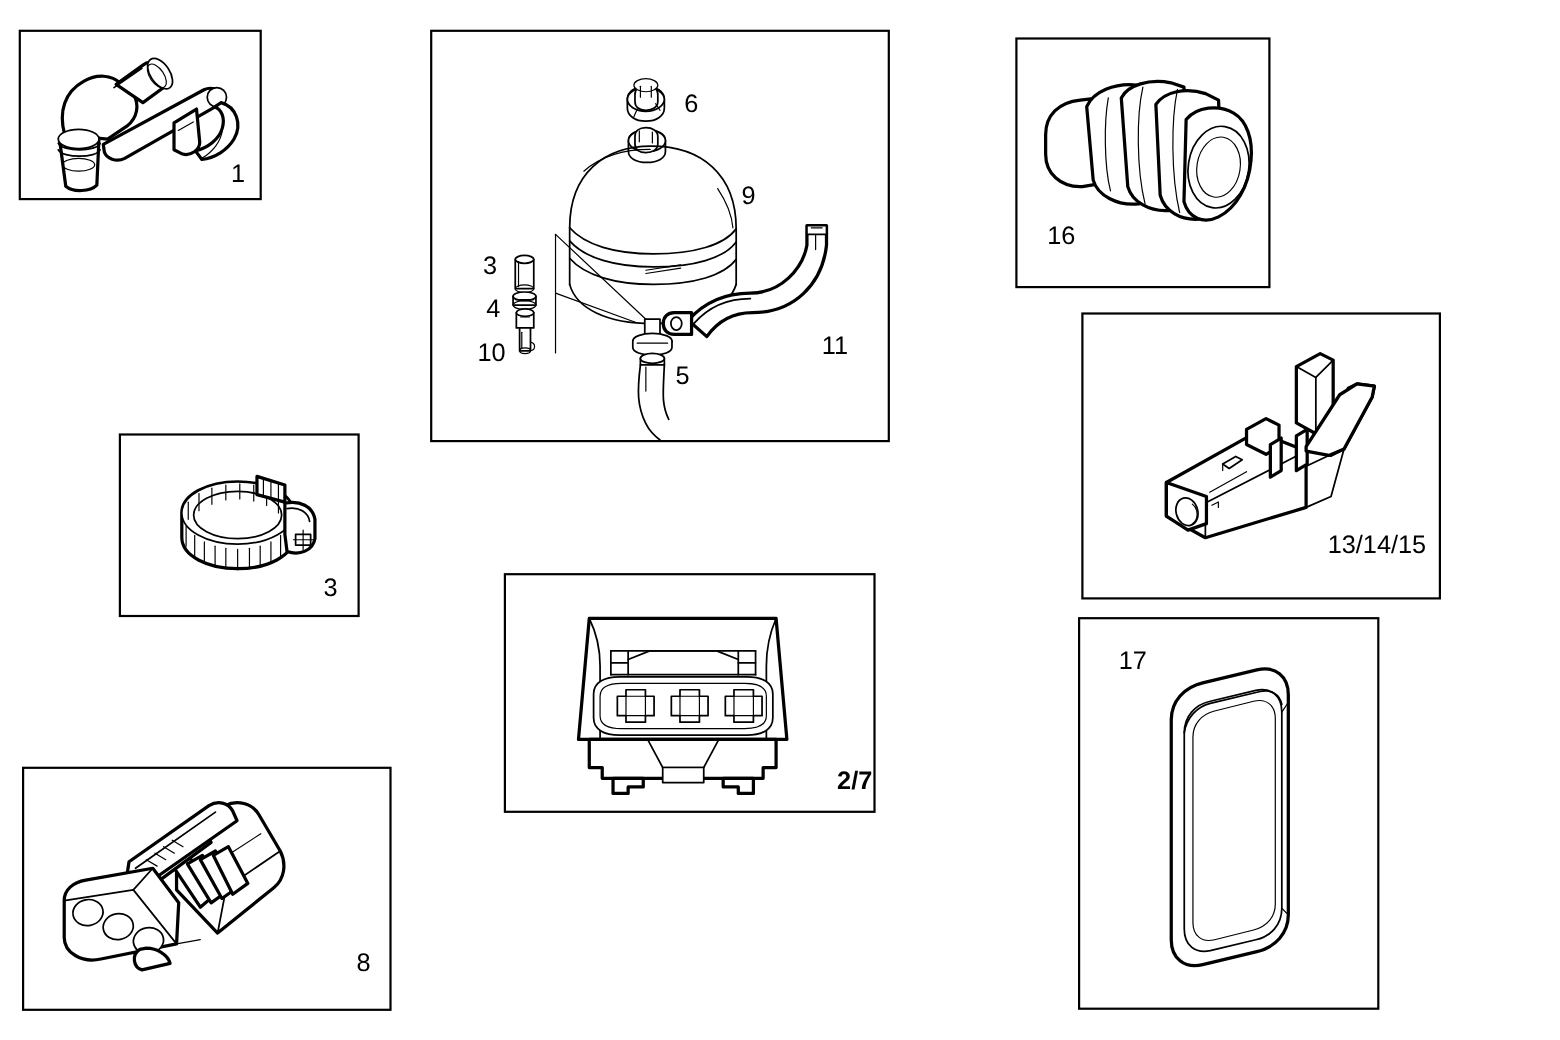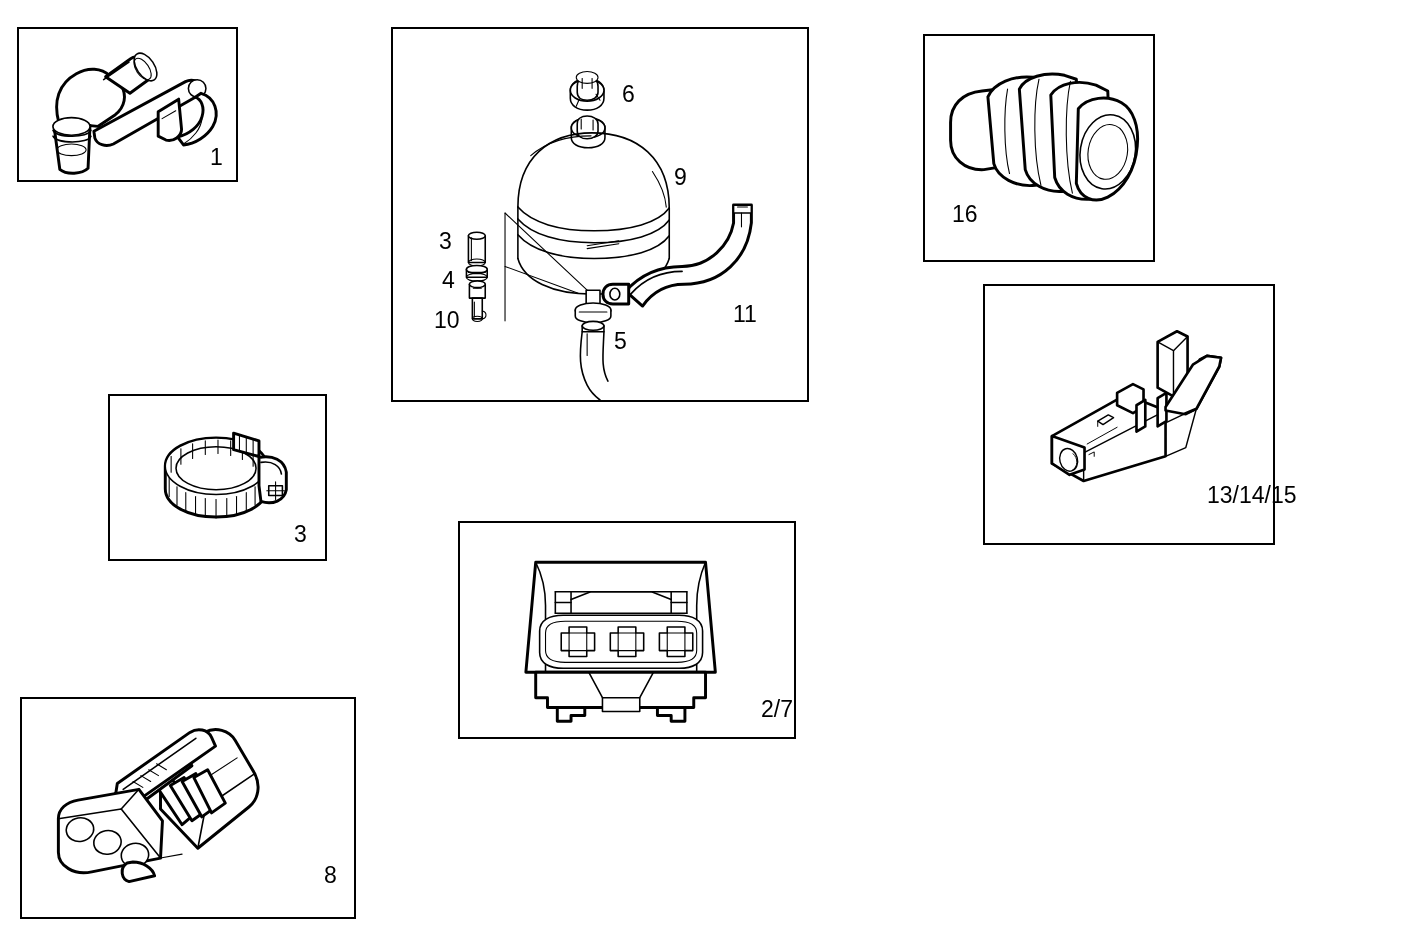--- a/index.html
+++ b/index.html
@@ -156,21 +156,21 @@
     </svg>
 
     <div class="minmark" style="left:599px;top:211px;">MIN</div>
 
     <div class="label" style="left:229px;top:54px;">6</div>
     <div class="label" style="left:281px;top:137px;">9</div>
     <div class="label" style="left:46px;top:201px;">3</div>
     <div class="label" style="left:49px;top:240px;">4</div>
     <div class="label" style="left:41px;top:280px;text-align:right;">10</div>
     <div class="label" style="left:221px;top:301px;">5</div>
-    <div class="label" style="left:340px;top:274px;">11</div>
+    <div class="label" style="left:354px;top:274px;">11</div>
   </div>
 
   <div class="panel" style="left:923px;top:34px;width:232px;height:228px;">
     <svg class="art" viewBox="0 0 232 228">
 
       <path class="fillw-b" d="M26 88 C26 70 38 58 58 56 L92 52 L96 130 L60 136 C40 137 26 124 26 106 Z"></path>
 
       <path class="fillw-b" d="M64 62 C70 48 90 40 110 42 L124 44 L130 148 L112 152 C92 154 74 144 70 130 Z"></path>
       <path class="fillw-b" d="M96 54 C102 42 122 36 142 40 L154 44 L160 152 L142 158 C122 160 106 150 102 136 Z"></path>
       <path class="fillw-b" d="M128 60 C136 48 156 44 174 50 L186 56 L190 158 L170 166 C150 168 136 158 132 144 Z"></path>
@@ -228,21 +228,21 @@
       <path class="fillw-b" d="M126 38 L152 46 L152 62 L126 55 Z"></path>
       <g class="ln-t">
           <path d="M132 41 L132 57"></path>
           <path d="M139 43 L139 59"></path>
           <path d="M146 45 L146 61"></path>
         </g>
     </svg>
     <div class="label" style="left:184px;top:127px;">3</div>
   </div>
 
-  <div class="panel" style="left:983px;top:284px;width:292px;height:261px;">
+  <div class="panel" style="left:983px;top:284px;width:327px;height:261px;">
     <svg class="art" viewBox="0 0 327 261">
 
       <path class="fillw-b" d="M76 155 L160 108 L205 126 L205 178 L112 206 L76 186 Z"></path>
       <path class="ln" d="M76 155 L112 174 L112 206"></path>
       <path class="ln" d="M112 174 L205 126"></path>
 
       <path class="fillw-b" d="M76 155 L76 186 L96 199 L113 193 L113 168 Z"></path>
       <ellipse class="ln" cx="95" cy="182" rx="10" ry="13" transform="rotate(-15 95 182)"></ellipse>
       <path class="ln-t" d="M100 175 C106 180 106 190 99 194"></path>
 
@@ -300,23 +300,38 @@
         <path class="ln-t" d="M210 112 L228 112 L228 130 L210 130 Z"></path>
       </g>
 
       <path class="fillw-b" d="M76 152 L249 152 L249 178 L237 178 L237 188 L88 188 L88 178 L76 178 Z"></path>
       <path class="ln" d="M130 152 L144 178 L182 178 L196 152"></path>
       <path class="fillw" d="M144 178 L182 178 L182 192 L144 192 Z"></path>
 
       <path class="fillw-b" d="M98 188 L126 188 L126 196 L112 196 L112 202 L98 202 Z"></path>
       <path class="fillw-b" d="M200 188 L228 188 L228 202 L214 202 L214 196 L200 196 Z"></path>
     </svg>
-    <div class="label" style="left:301px;top:175px;">2/7</div>
-  </div>
-
+    <div class="label" style="left:301px;top:175px;font-weight:bold;">2/7</div>
+  </div>
+
+  <div class="panel" style="left:980px;top:561px;width:274px;height:357px;">
+    <svg class="art" viewBox="0 0 274 357">
+
+      <path class="fillw-b" d="M84 92 C84 75 96 62 113 58 L163 46 C180 42 192 52 192 69 L192 272 C192 289 180 302 163 306 L113 318 C96 322 84 312 84 295 Z"></path>
+
+      <path class="ln" d="M96 104 C96 89 106 78 120 75 L162 65 C176 62 186 70 186 85 L186 266 C186 281 176 292 162 295 L120 305 C106 308 96 300 96 285 Z"></path>
+
+      <path class="ln-t" d="M104 108 C104 96 112 87 124 84 L160 75 C172 72 180 79 180 91 L180 262 C180 274 172 283 160 286 L124 295 C112 298 104 291 104 279 Z"></path>
+
+      <path class="ln" d="M96 104 C98 90 108 80 120 77 L166 66 C176 64 184 68 186 78"></path>
+      <path class="ln-t" d="M186 85 L192 76"></path>
+      <path class="ln-t" d="M186 266 L192 272"></path>
+    </svg>
+    <div class="label" style="left:35px;top:26px;">17</div>
+  </div>
 
   <div class="panel" style="left:20px;top:697px;width:336px;height:222px;">
     <svg class="art" viewBox="0 0 336 222">
 
       <path class="fillw-b" d="M160 48 L185 34 C196 28 210 32 216 42 L236 76 C242 88 240 102 230 110 L178 152 L140 112 L140 76 Z"></path>
       <path class="ln" d="M236 76 L186 110 L178 152"></path>
       <path class="ln-t" d="M218 60 L178 86"></path>
 
       <g>
         <path class="fillw-b" d="M138 92 L152 82 L176 116 L162 128 Z"></path>

